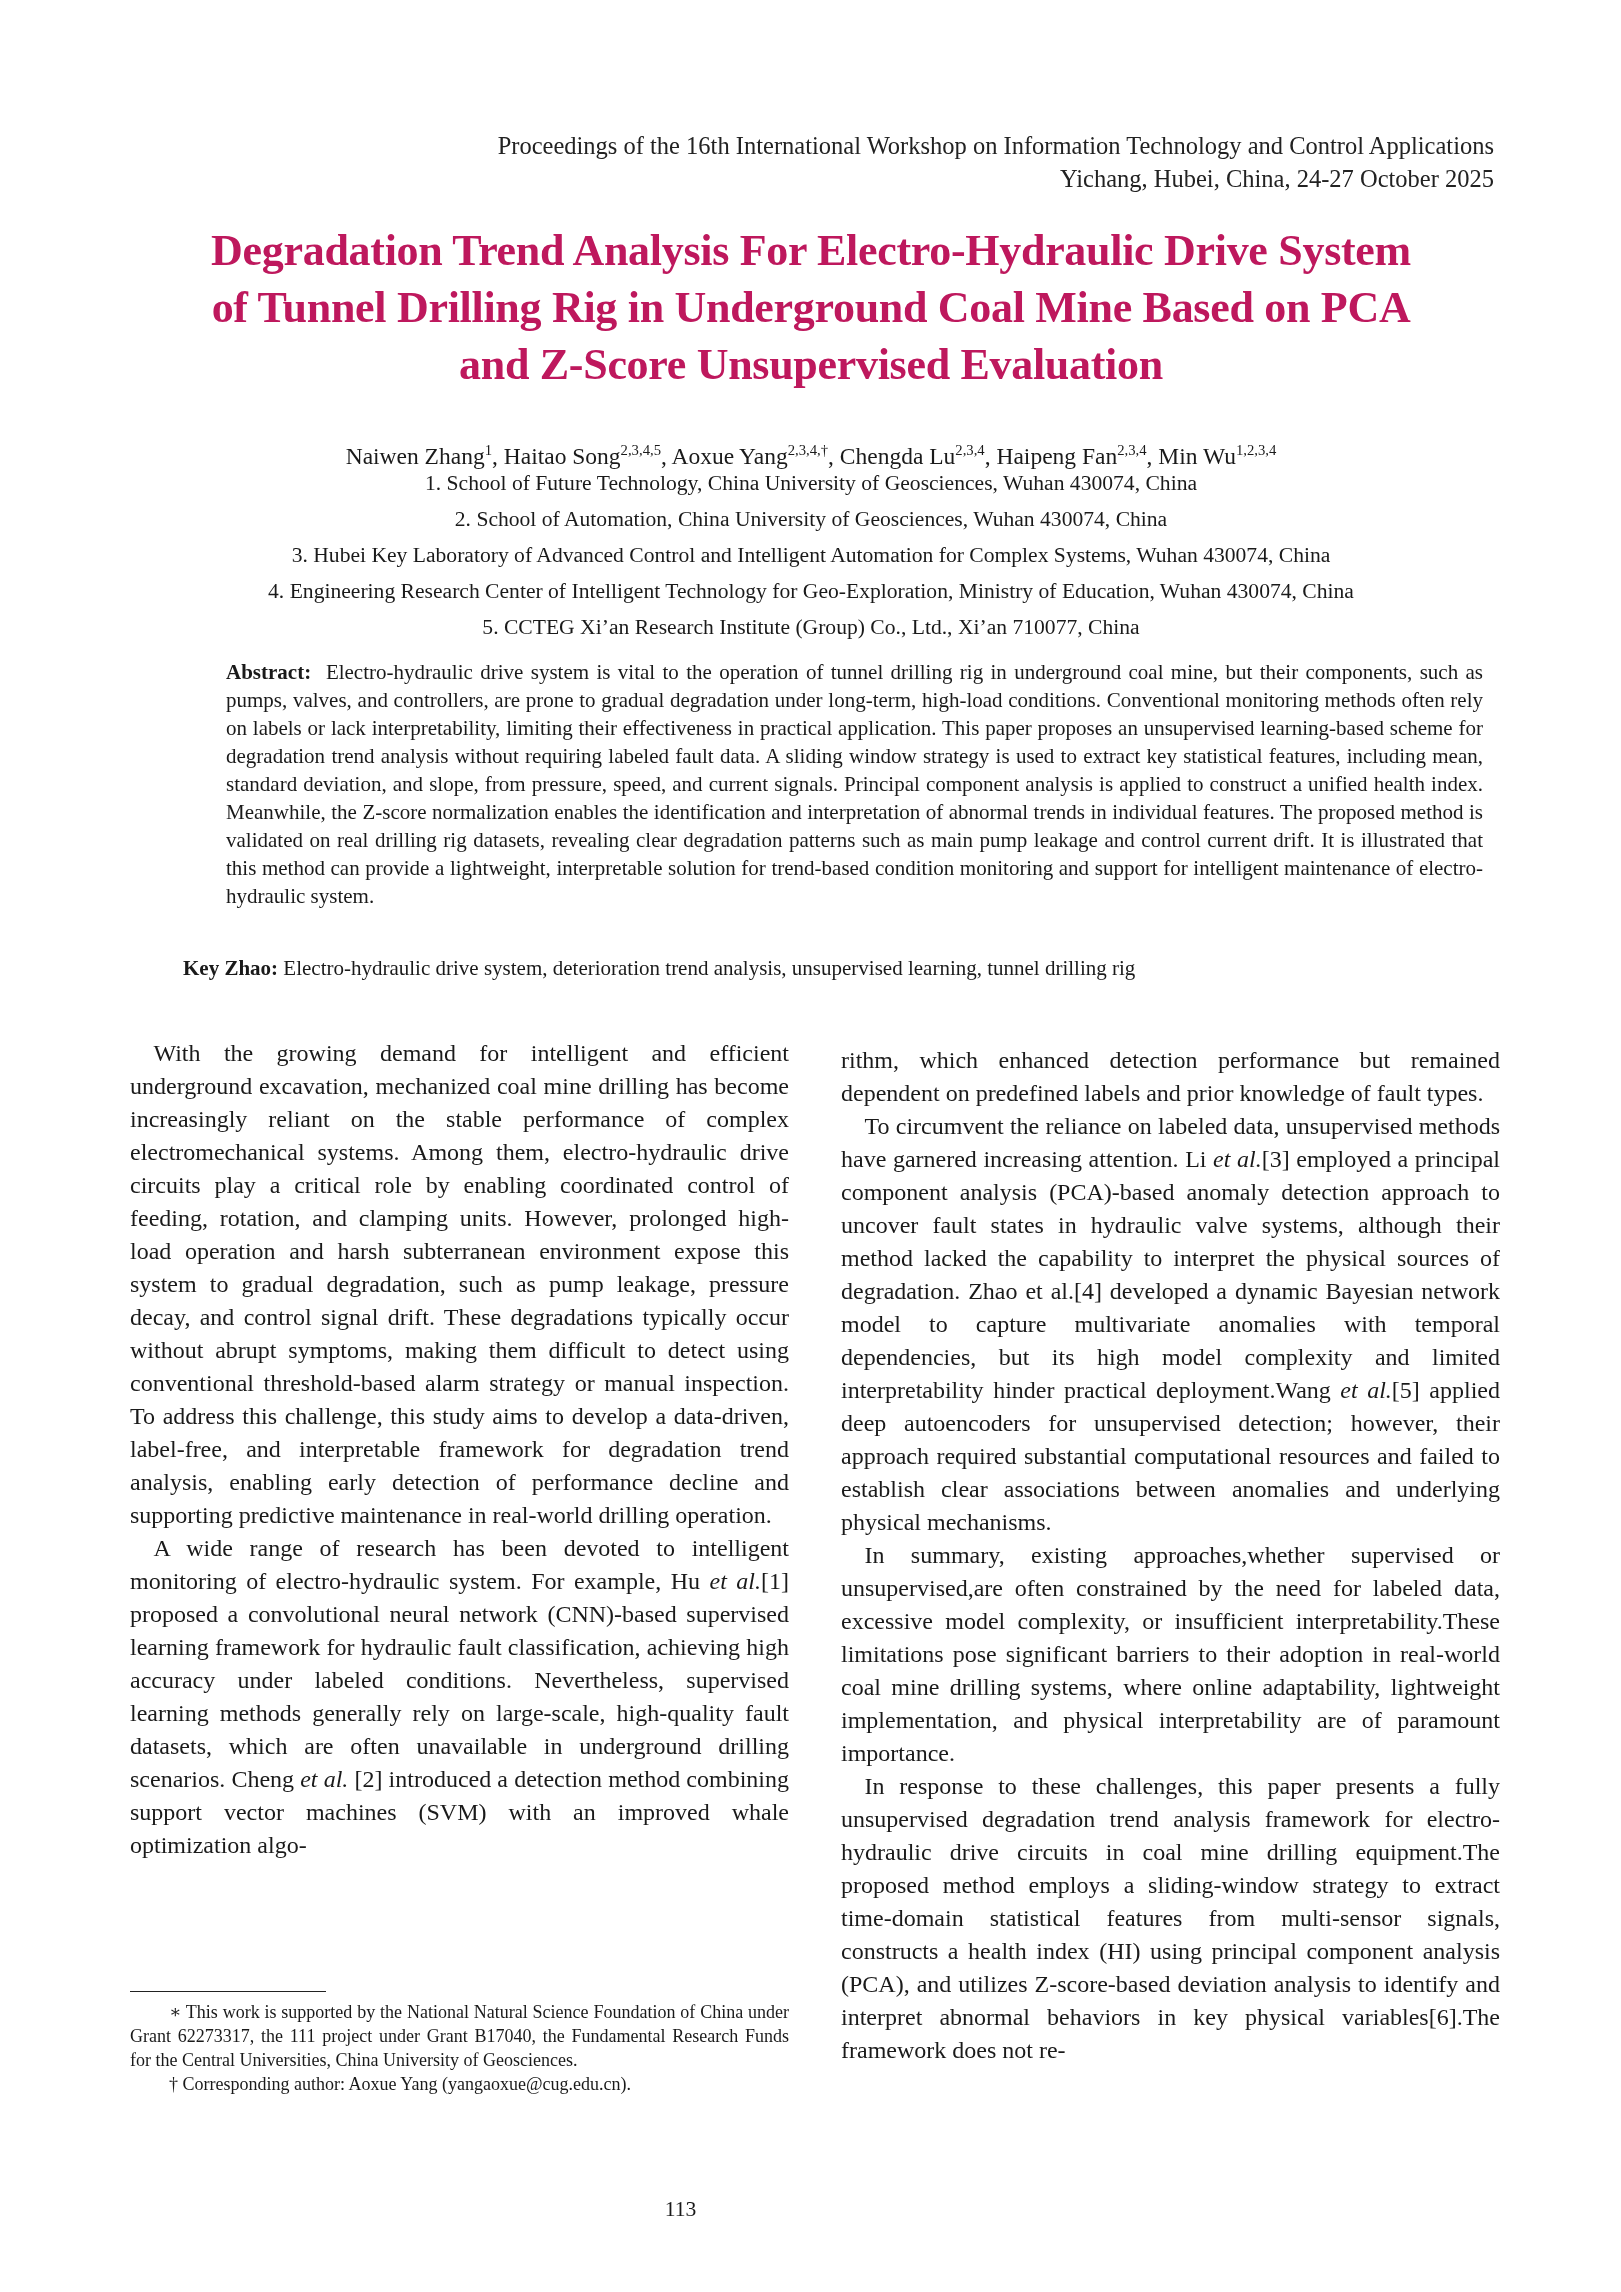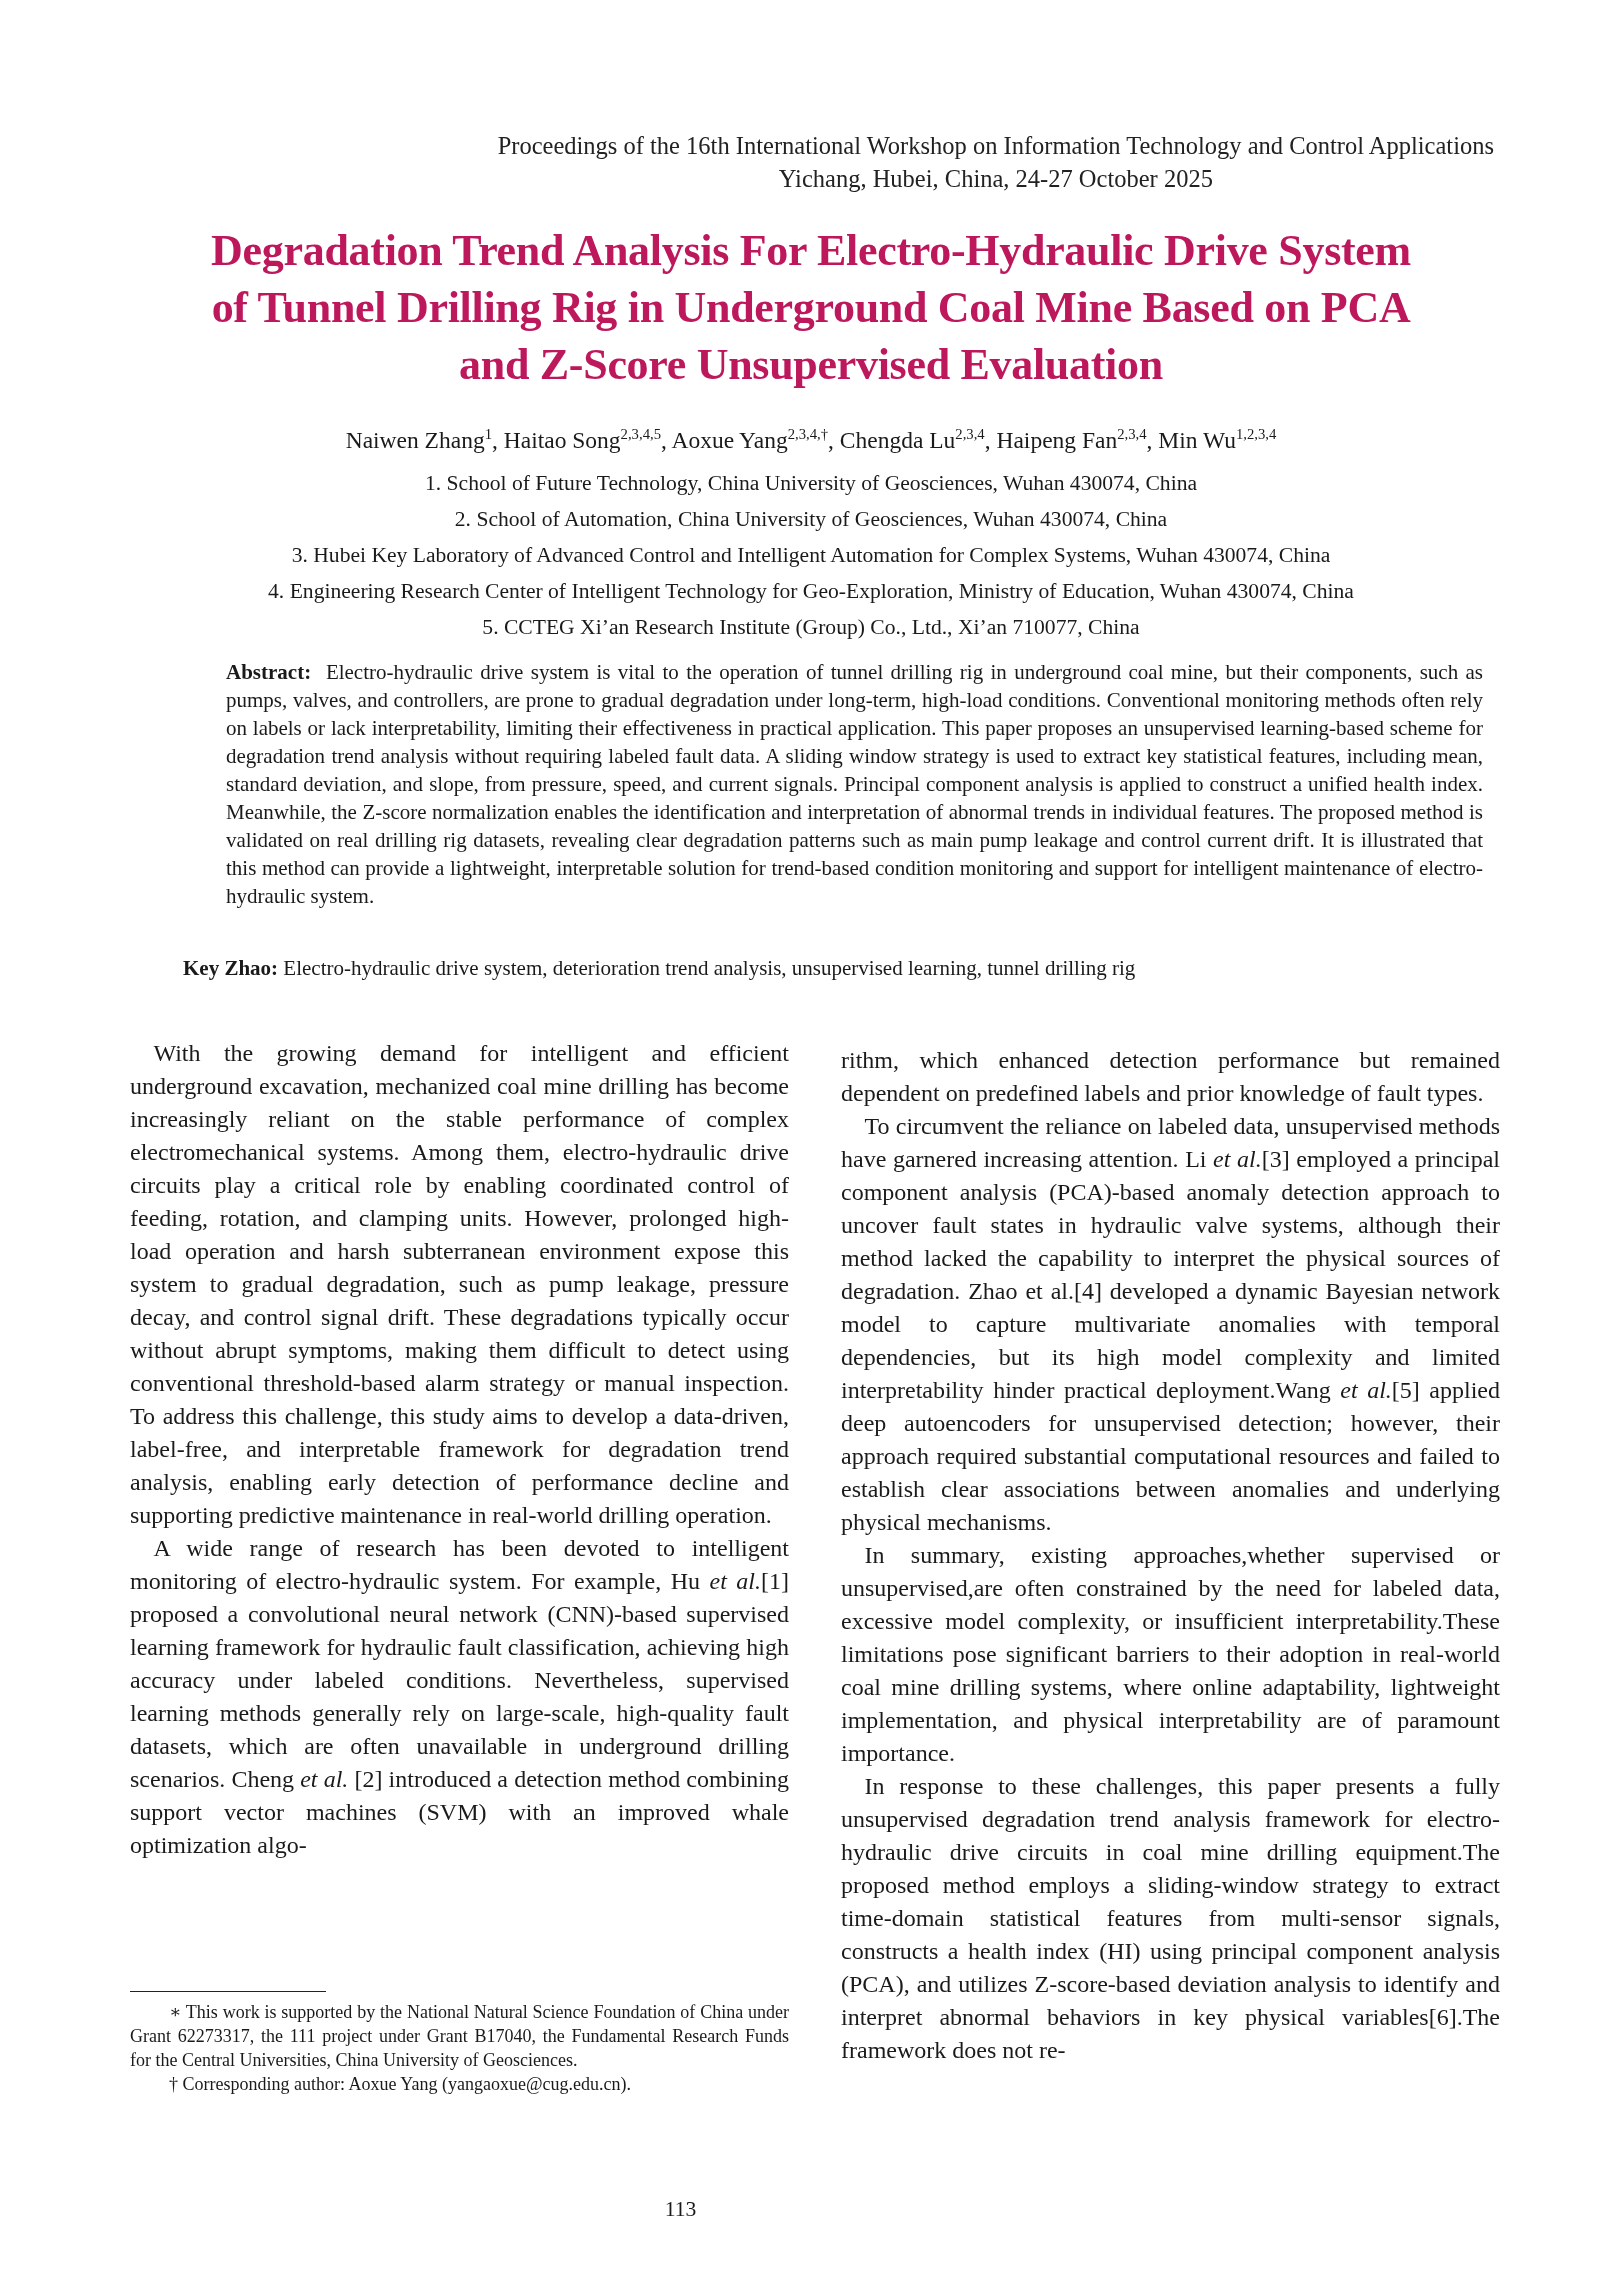--- a/index.html
+++ b/index.html
@@ -1,24 +1,24 @@
 <!DOCTYPE html>
 <html><head>
 <meta charset="utf-8">
 <style>
   html, body { margin: 0; padding: 0; background: #ffffff; }
   body {
     width: 1621px; height: 2293px; position: relative; overflow: hidden;
     font-family: "Liberation Serif", "DejaVu Serif", serif; color: #1a1a1a;
   }
-  .header { position: absolute; right: 127px; top: 129px; text-align: center;
+  .header { position: absolute; right: 127px; top: 129px; text-align: right;
     font-size: 24.5px; line-height: 33px; color: #222; }
   .title { position: absolute; left: 118px; width: 1386px; top: 222px; text-align: center;
     font-weight: bold; font-size: 44px; line-height: 57px; color: #be185d; letter-spacing: -0.3px; }
-  .authors { position: absolute; left: 118px; width: 1386px; top: 425px; text-align: center;
+  .authors { position: absolute; left: 118px; width: 1386px; top: 441px; text-align: center;
     font-size: 23.5px; line-height: 31px; }
   .authors sup { font-size: 14.7px; vertical-align: 8.8px; line-height: 0; }
   .affils { position: absolute; left: 118px; width: 1386px; top: 465px; text-align: center;
     font-size: 21.6px; line-height: 36px; }
   .abstract { position: absolute; left: 181px; width: 1257px; top: 658px;
     font-size: 21px; line-height: 28px; text-align: justify; margin-left: 45px; }
   .abstract b, .keywords b { font-weight: bold; }
   .keywords { position: absolute; left: 183px; width: 1257px; top: 955px; font-size: 21px; line-height: 27.4px; }
   .col { position: absolute; top: 1037px; width: 659px; font-size: 24px; line-height: 33px; text-align: justify; }
   .col.left { left: 130px; }

